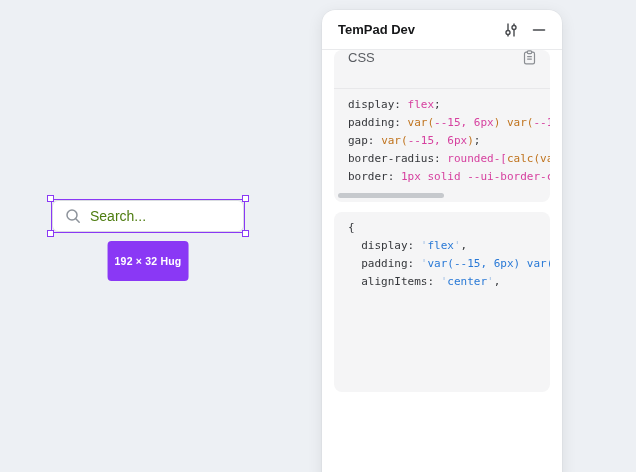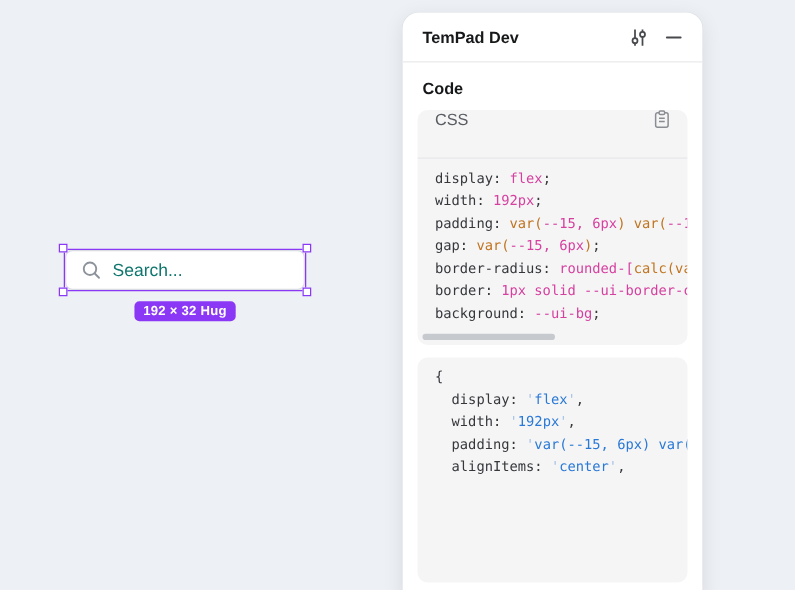--- a/index.html
+++ b/index.html
@@ -16,42 +16,42 @@
 
   .search-component { position:absolute; left:52px; top:200px; width:192px; height:32px; }
   .search-box {
     width:100%; height:100%;
     background:#ffffff;
     border:1px solid #d9dce1;
     border-radius:6px;
     display:flex; align-items:center;
     padding-left:12px; gap:9px;
   }
-  .search-placeholder { font-size:14px; color:#0f766e; }
+  .search-placeholder { font-size:14px; color:#4d7c0f; }
 
   .selection-outline {
     position:absolute; inset:-1px;
     border:1.5px solid var(--accent);
     border-radius:1px;
     pointer-events:none;
   }
   .handle {
     position:absolute; width:7px; height:7px;
     background:#ffffff; border:1.25px solid var(--accent);
   }
   .handle.nw { left:-5px; top:-5px; }
   .handle.ne { right:-5px; top:-5px; }
   .handle.sw { left:-5px; bottom:-5px; }
   .handle.se { right:-5px; bottom:-5px; }
 
   .dim-badge {
     position:absolute; top:calc(100% + 9px); left:50%; transform:translateX(-50%);
     background:var(--accent); color:#ffffff;
     font-size:10.5px; font-weight:700; letter-spacing:.2px;
-    padding:2px 7px; border-radius:4px; white-space:nowrap;
+    padding:14px 7px; border-radius:4px; white-space:nowrap;
   }
 
   
   .panel {
     position:absolute; left:322px; top:10px; width:240px; height:478px;
     background:#ffffff; border-radius:13px;
     box-shadow:0 0 0 0.5px rgba(0,0,0,.05), 0 4px 16px rgba(0,0,0,.09);
   }
   .panel-row {
     height:40px; display:flex; align-items:center; justify-content:space-between;
@@ -135,49 +135,45 @@
       </span>
       <span class="icon-btn">
         <svg width="14" height="14" viewBox="0 0 14 14" fill="none" stroke="#47494d" stroke-width="1.6" stroke-linecap="round">
           <line x1="1.5" y1="7" x2="12.5" y2="7"></line>
         </svg>
       </span>
     </span>
   </div>
 
 
-  <div class="section-title">Code</div>
 
   <div class="code-block">
     <div class="code-block-header">
       <span class="code-block-label">CSS</span>
       <span class="icon-btn">
         <svg width="13" height="15" viewBox="0 0 13 15" fill="none" stroke="#8a8d92" stroke-width="1.2">
           <rect x="1.5" y="2.2" width="10" height="11.6" rx="1.6"></rect>
           <rect x="4.3" y="0.8" width="4.4" height="2.8" rx="1" fill="#f5f5f6"></rect>
           <line x1="4.2" y1="6.6" x2="8.8" y2="6.6"></line>
           <line x1="4.2" y1="9.2" x2="8.8" y2="9.2"></line>
         </svg>
       </span>
     </div>
     <div class="code-content">
         <div class="code-line"><span class="tk-p">display: </span><span class="tk-v">flex</span><span class="tk-p">;</span></div>
-        <div class="code-line"><span class="tk-p">width: </span><span class="tk-v">192px</span><span class="tk-p">;</span></div>
         <div class="code-line"><span class="tk-p">padding: </span><span class="tk-f">var(</span><span class="tk-v">--15, 6px</span><span class="tk-f">)</span><span class="tk-p"> </span><span class="tk-f">var(</span><span class="tk-v">--15, 6px</span></div>
         <div class="code-line"><span class="tk-p">gap: </span><span class="tk-f">var(</span><span class="tk-v">--15, 6px</span><span class="tk-f">)</span><span class="tk-p">;</span></div>
         <div class="code-line"><span class="tk-p">border-radius: </span><span class="tk-v">rounded-[</span><span class="tk-f">calc(</span><span class="tk-f">var(</span></div>
         <div class="code-line"><span class="tk-p">border: </span><span class="tk-v">1px solid --ui-border-color</span></div>
-        <div class="code-line"><span class="tk-p">background: </span><span class="tk-v">--ui-bg</span><span class="tk-p">;</span></div>
       </div>
     <div class="h-scrollbar"></div>
   </div>
 
   <div class="code-block js-block">
     <div class="code-content">
         <div class="code-line"><span class="tk-p">{</span></div>
         <div class="code-line"><span class="tk-p">  display: </span><span class="tk-q">'</span><span class="tk-s">flex</span><span class="tk-q">'</span><span class="tk-p">,</span></div>
-        <div class="code-line"><span class="tk-p">  width: </span><span class="tk-q">'</span><span class="tk-s">192px</span><span class="tk-q">'</span><span class="tk-p">,</span></div>
         <div class="code-line"><span class="tk-p">  padding: </span><span class="tk-q">'</span><span class="tk-s">var(--15, 6px) var(--15, 6px)</span></div>
         <div class="code-line"><span class="tk-p">  alignItems: </span><span class="tk-q">'</span><span class="tk-s">center</span><span class="tk-q">'</span><span class="tk-p">,</span></div>
       </div>
   </div>
 
 </div>
 
 </body></html>

